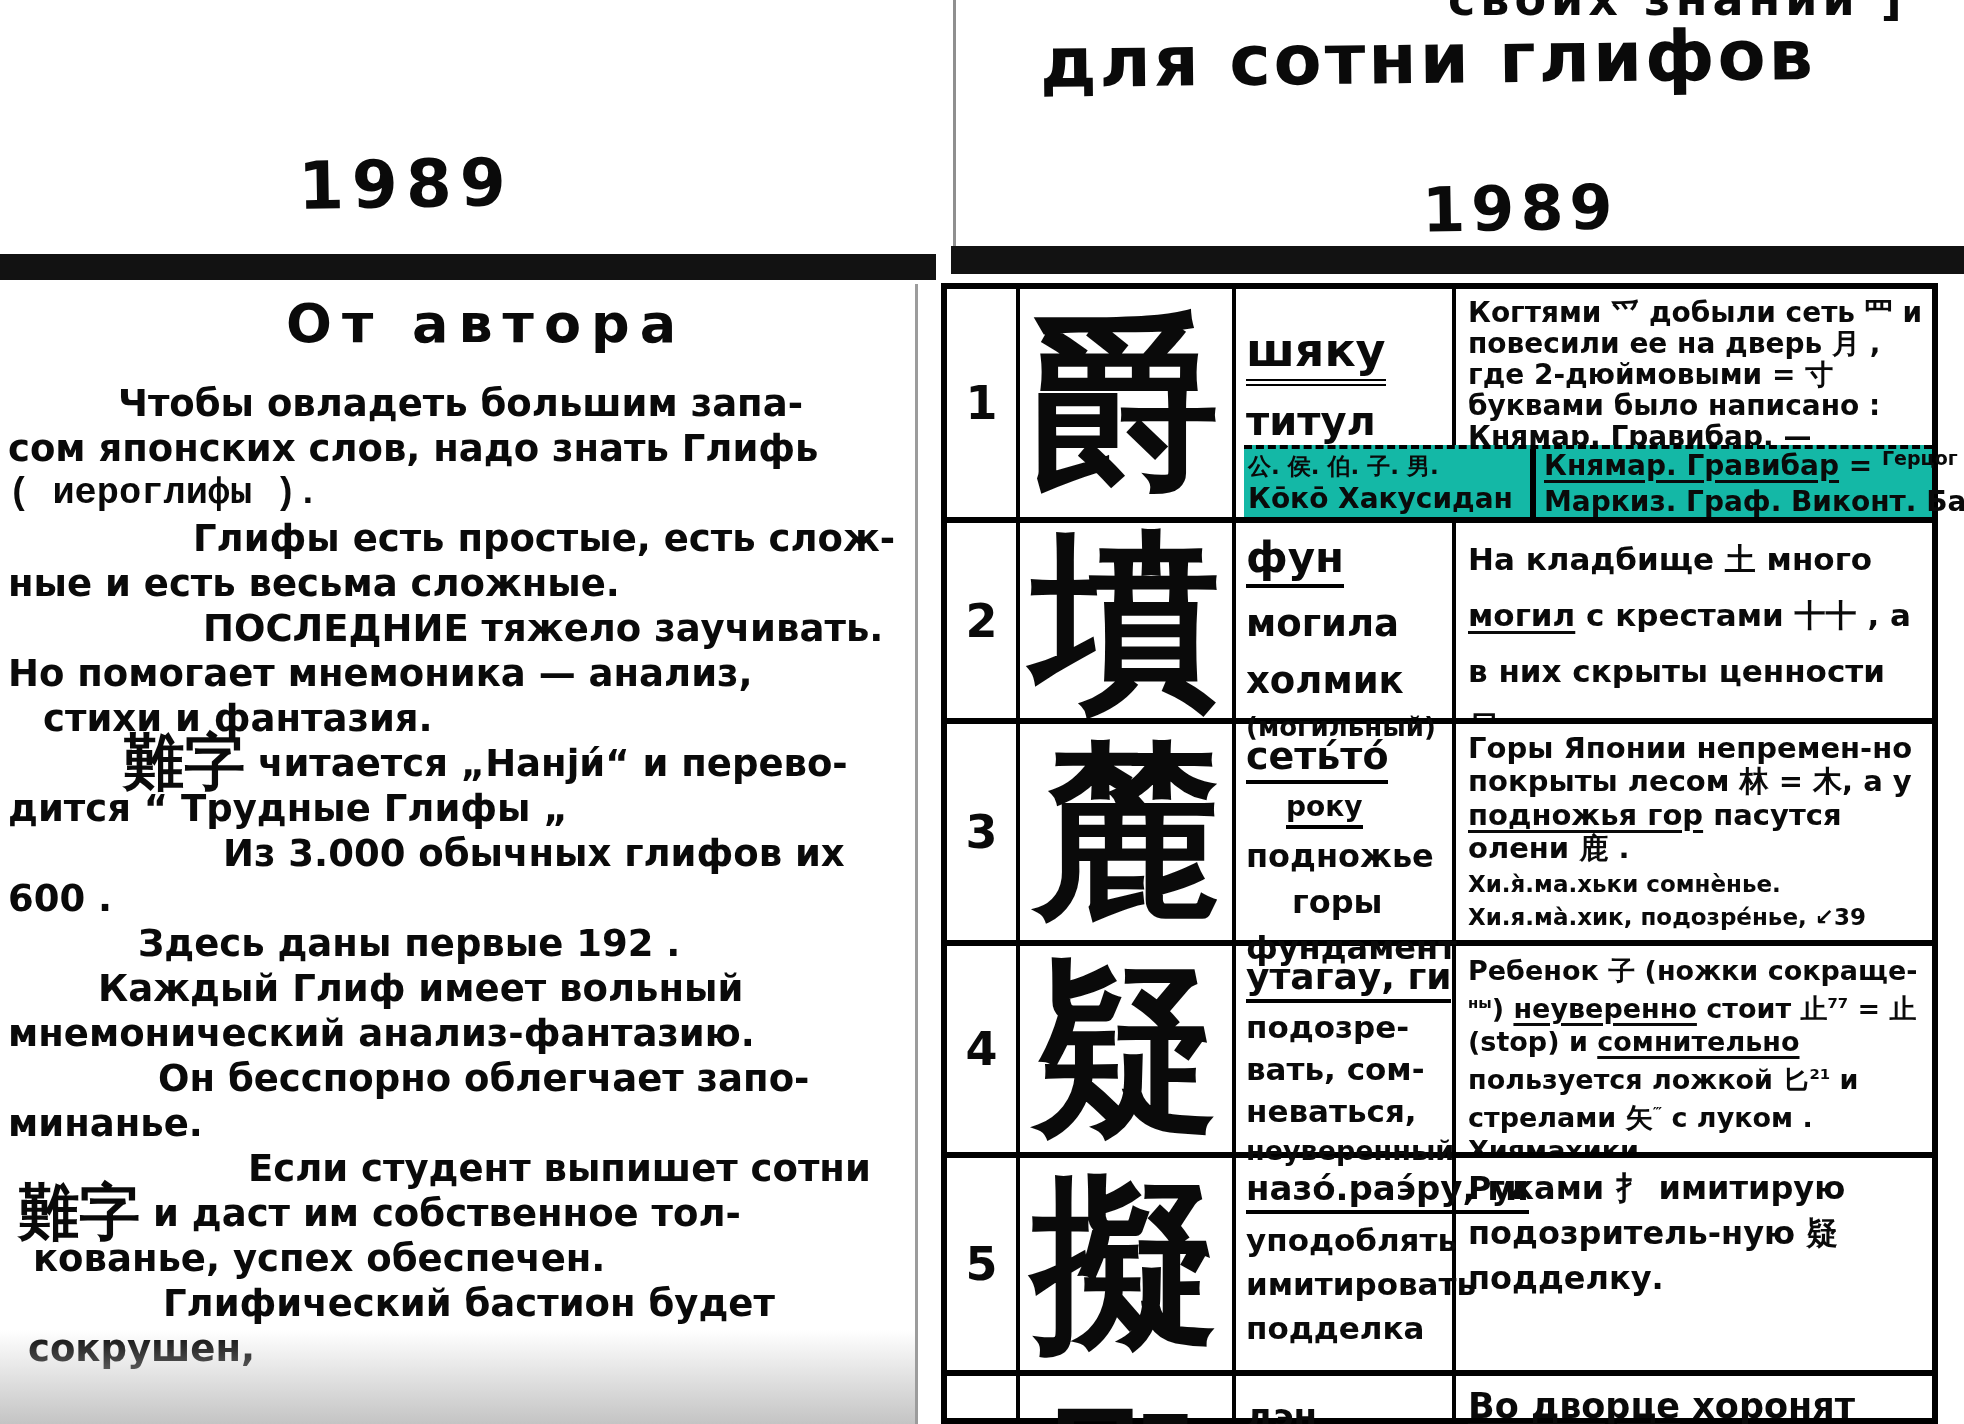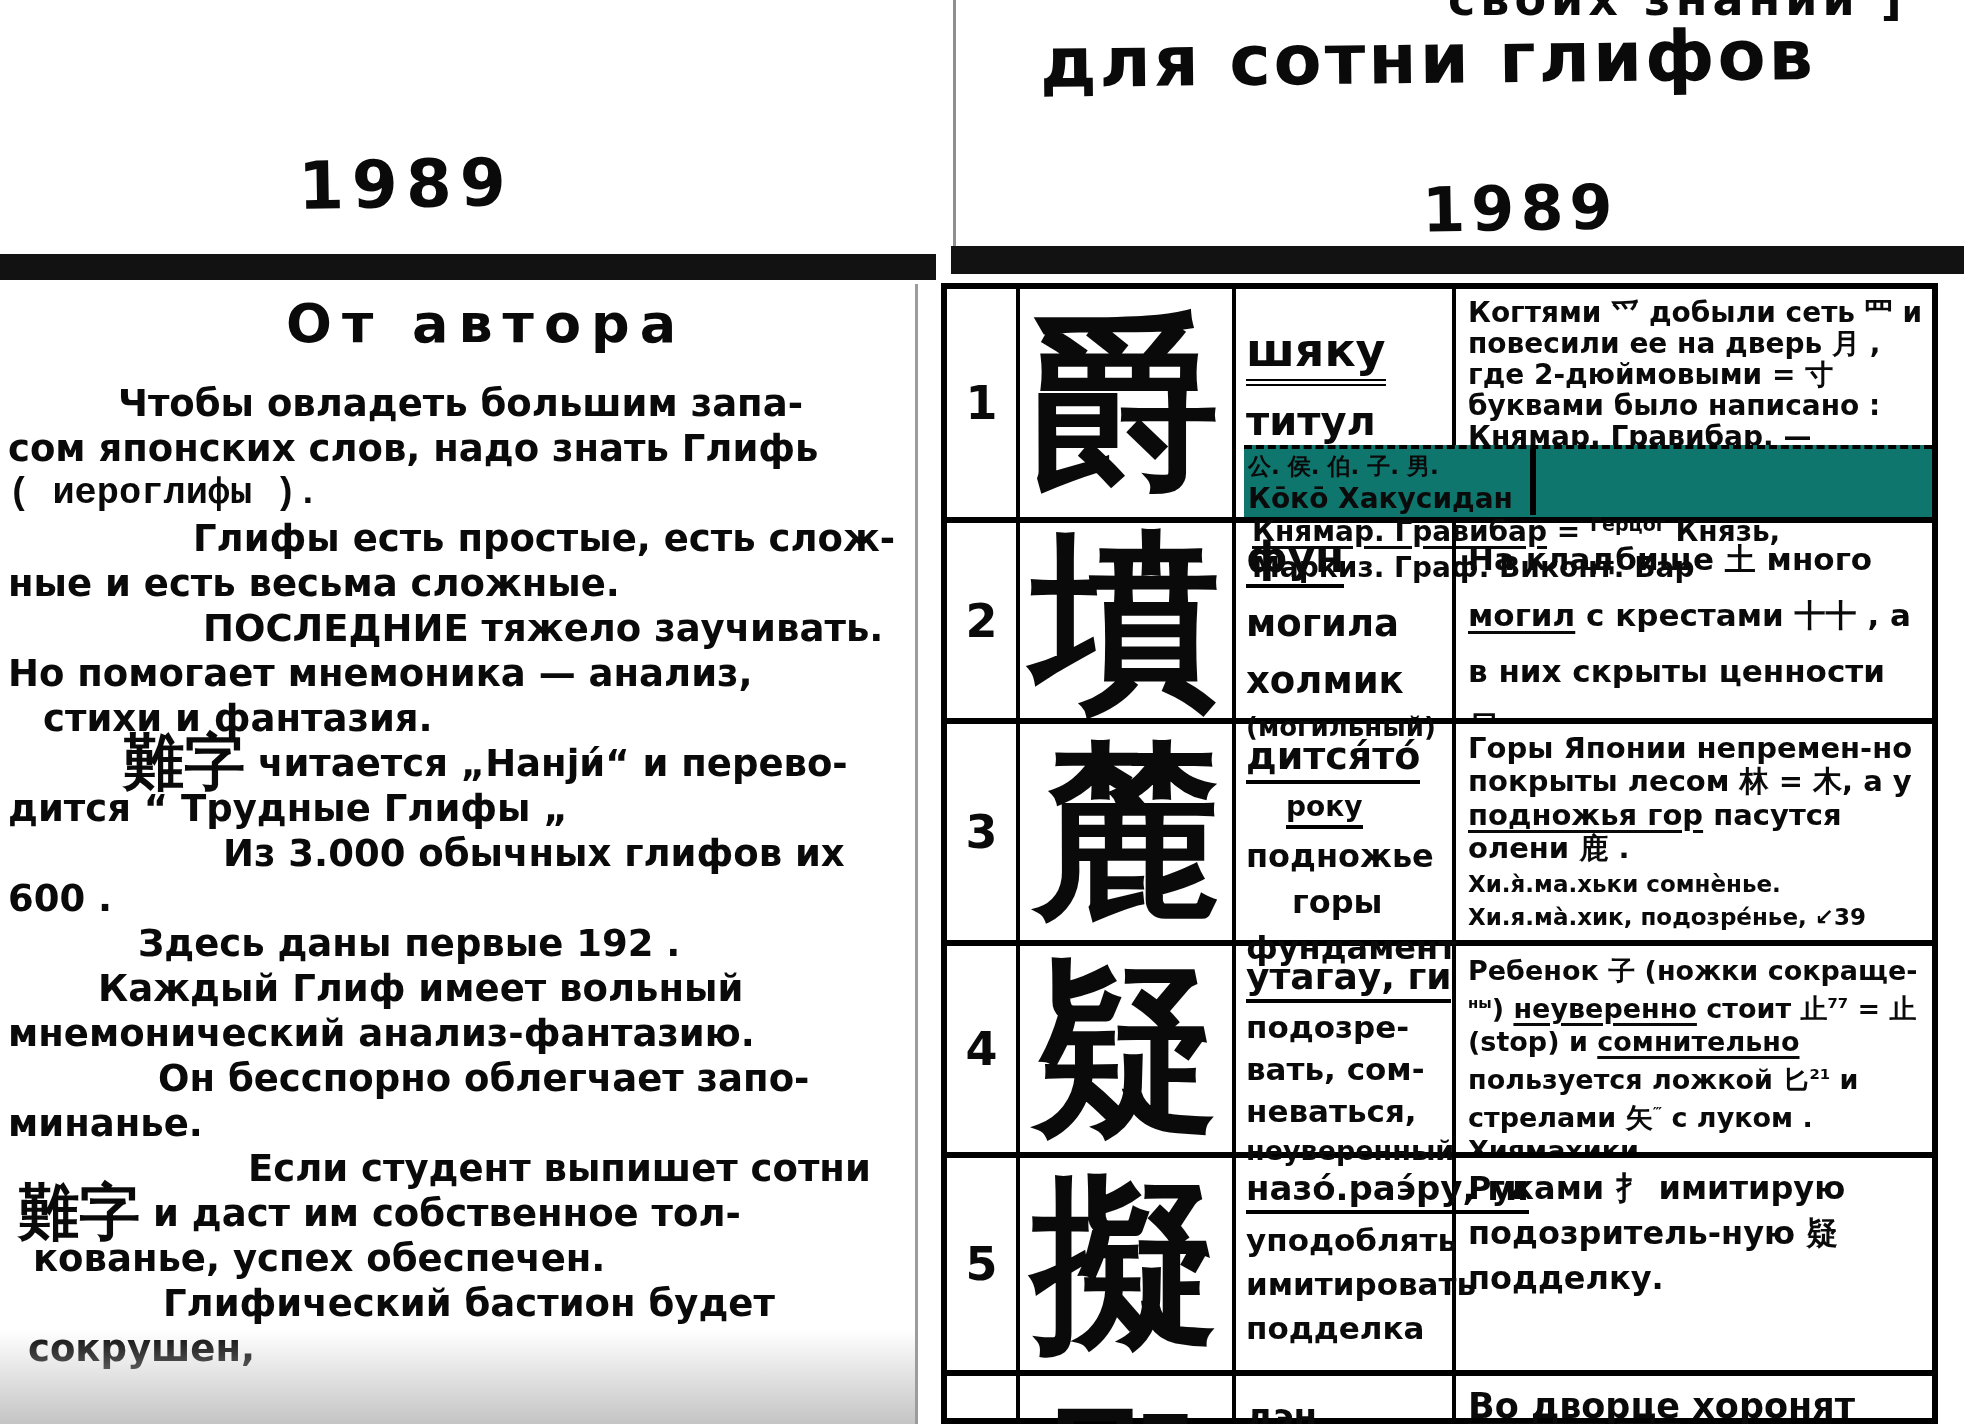--- a/index.html
+++ b/index.html
@@ -42,21 +42,21 @@
   .rw.dbl{border-bottom:7px double #000;}
   .mline{line-height:1.15;}
   u{text-decoration-thickness:3px;text-underline-offset:5px;}
   sup{font-size:0.55em;}
   .tn{font-size:19px;display:inline-block;transform:translateY(-10px);}
   
   .r1 .c-mn{font-size:28px;line-height:31px;}
   .r1 .c-read .rdw{font-size:46px;margin-top:24px;}
   .r1 .mn{font-size:40px;margin-top:12px;}
   .band{position:absolute;left:297px;right:0;bottom:0;height:72px;border-top:4px dashed #000;
-    display:flex;box-sizing:border-box;background:#0f766e;flex-direction:column;}
+    display:flex;box-sizing:border-box;background:#14b8a6;}
   .band-l{width:292px;flex:none;border-right:6px solid #000;box-sizing:border-box;padding:2px 0 0 4px;}
   .band-l .k5{font-size:23px;white-space:nowrap;}
   .band-l .rd5{font-size:28px;white-space:nowrap;}
   .band-r{flex:1;padding:0 0 0 8px;}
   .band-r div{font-size:28px;line-height:33px;white-space:nowrap;}
   .r2 .c-mn{font-size:31px;line-height:56px;}
   .r2 .rdw{font-size:42px;}
   .r2 .mn{font-size:37px;margin-top:14px;}
   .r2 .mn.small{font-size:26px;margin-top:10px;}
   .r3 .c-mn{font-size:29px;line-height:36px;}
@@ -181,21 +181,21 @@
       </div>
       <div class="c-mn mline">На кладбище 土 много <u>могил</u> с крестами 十十 , а в них скрыты ценности 貝 умерших .</div>
     </div>
 
     <div class="trow r3" style="height:222px;">
       <div class="c-num">3</div>
       <div class="c-kanji">
           <span>麓</span>
         </div>
       <div class="c-read">
-        <div><span class="rw rdw">дится́то́</span></div>
+        <div><span class="rw rdw">сеть́то́</span></div>
         <div><span class="rw rd2w">року</span></div>
         <div class="mn">подножье</div>
         <div class="mn" style="padding-left:46px;">горы</div>
         <div class="mn">фундамент</div>
       </div>
       <div class="c-mn">
         <div class="mline">Горы Японии непремен-но покрыты лесом 林 = 木, а у <u>подножья гор</u> пасутся олени 鹿 .</div>
         <div class="note">Хи.я̀.ма.хьки сомнѐнье.</div>
         <div class="note">Хи.я.ма̀.хик, подозре́нье, ↙39</div>
       </div>

